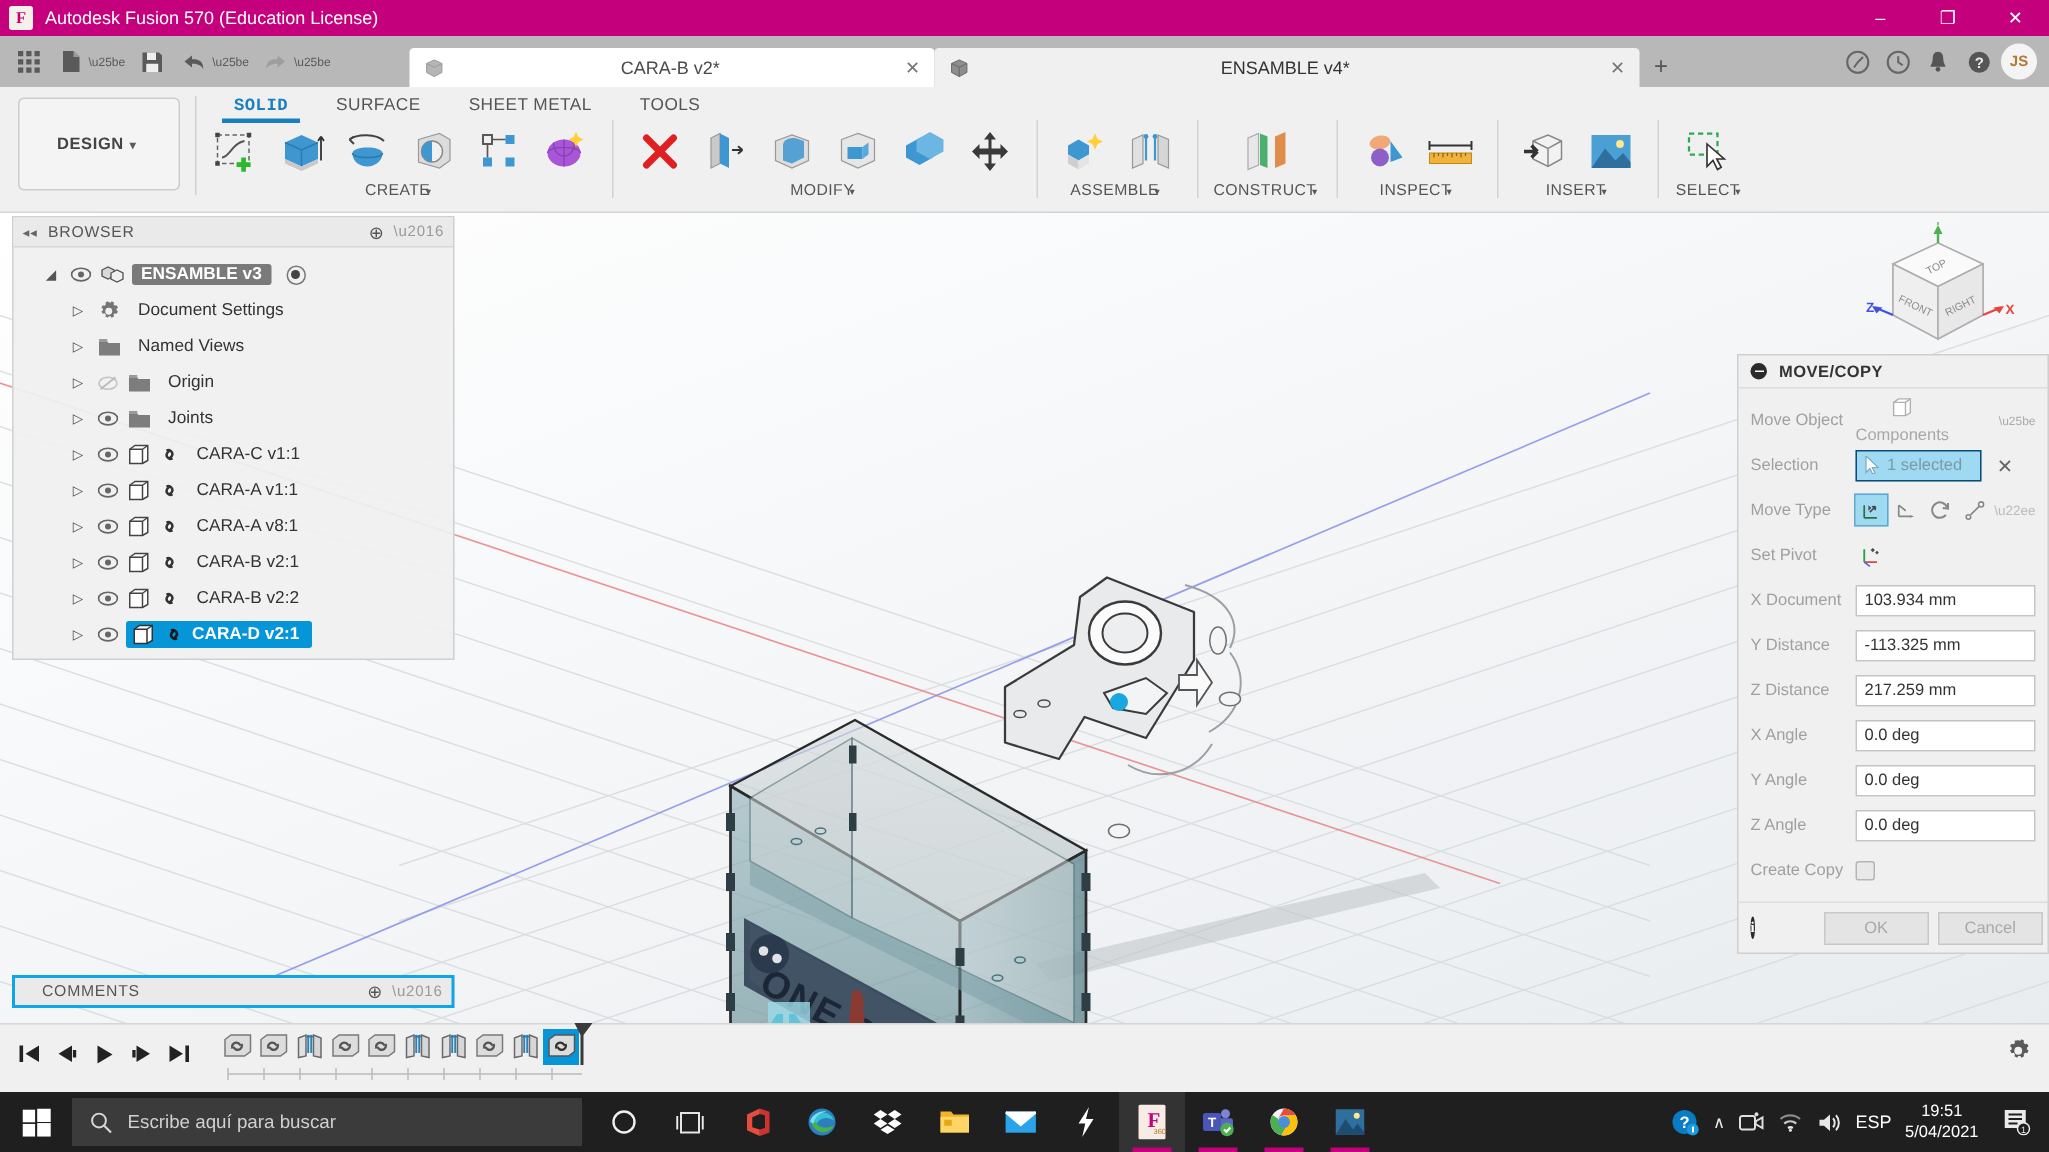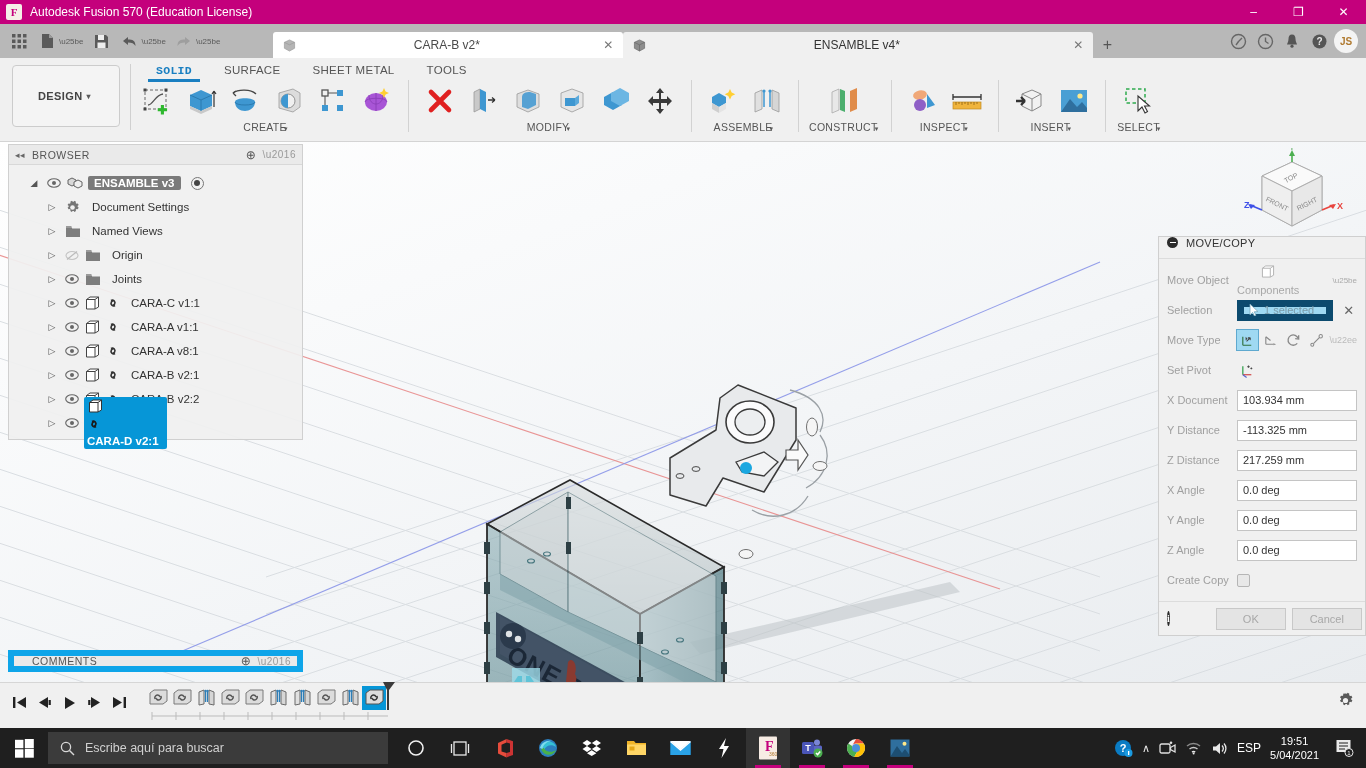--- a/index.html
+++ b/index.html
@@ -113,32 +113,32 @@
   }
   .trow .arrow { width: 14px; text-align: center; color: #555; font-size: 9px; }
   .trow .eye { width: 15px; color: #666; display: flex; align-items: center; justify-content: center; }
   .trow .ficon { width: 17px; display: flex; align-items: center; justify-content: center; }
   .trow .link { width: 14px; color: #333; display: flex; align-items: center; justify-content: center; }
   .trow .tlabel { padding: 1px 6px; border-radius: 2px; }
   .trow.root .tlabel { background: #7a7a7a; color: #fff; font-weight: bold; font-size: 11.5px; }
   .trow.sel { }
   .trow.sel .selblock {
     background: #0696d7; color: #fff; font-weight: bold; display: flex;
-    align-items: flex-start; gap: 5px; padding: 2px 8px 2px 3px; border-radius: 2px; flex-direction: column;
+    align-items: center; gap: 5px; padding: 2px 8px 2px 3px; border-radius: 2px;
   }
   .radio {
     width: 13px; height: 13px; border-radius: 50%; border: 1.5px solid #777;
     display: inline-flex; align-items: center; justify-content: center; margin-left: 5px;
   }
   .radio i { width: 6px; height: 6px; border-radius: 50%; background: #444; display: block; }
 
   
   .comments {
     position: absolute; left: 8px; top: 650px; width: 295px; height: 22px;
-    background: #eaeaea; border: 6px solid #0ea5e9;
+    background: #eaeaea; border: 2px solid #0ea5e9;
     display: flex; align-items: center; padding: 0 6px;
     font-size: 10.5px; color: #555; letter-spacing: .5px;
   }
 
   
   .viewport {
     position: absolute; left: 0; top: 142px; width: 1366px; height: 540px;
     overflow: hidden; background: #fcfcfc;
   }
   .vpgrad {
@@ -149,38 +149,38 @@
   
   .viewcube { position: absolute; right: 18px; top: 6px; width: 112px; height: 96px; }
 
   
   .mcpanel {
     position: absolute; right: 0px; top: 236px; width: 208px;
     background: #f0f0f0; border: 1px solid #cfcfcf;
     font-size: 11px; color: #999;
   }
   .mc-hd {
-    height: 22px; display: flex; gap: 8px;
-    padding: 0 8px; border-bottom: 1px solid #dcdcdc;
+    height: 22px; display: flex; align-items: center; gap: 8px;
+    padding: 0 8px; border-bottom: 1px solid #dcdcdc; font-weight: bold;
   }
   .mc-hd .dot {
     width: 11px; height: 11px; border-radius: 50%; background: #2b2b2b;
     display: flex; align-items: center; justify-content: center;
   }
   .mc-hd .dot i { width: 6px; height: 1.5px; background: #fff; display: block; }
   .mc-hd span { color: #333; font-size: 11px; letter-spacing: .3px; }
   .mc-body { padding: 6px 0; }
   .mc-row { display: flex; align-items: center; height: 30px; padding: 0 8px; }
   .mc-lbl { width: 70px; color: #a0a0a0; font-size: 11px; }
   .mc-field {
     flex: 1; height: 21px; background: #fff; border: 1px solid #c4c4c4;
     display: flex; align-items: center; padding: 0 5px; color: #333; font-size: 11px;
   }
   .mc-selbtn {
-    height: 21px; padding: 0 12px 0 5px; background: #9fd9f2; border: 7px solid #0c4a6e;
+    height: 21px; padding: 0 12px 0 5px; background: #9fd9f2; border: 1px solid #0c4a6e;
     display: flex; align-items: center; gap: 5px; color: #7a9aa8; font-size: 11px;
   }
   .mc-x { margin-left: 10px; color: #666; font-size: 13px; }
   .mc-comp { display: flex; align-items: center; gap: 6px; color: #a8a8a8; flex-direction: column; }
   .mtbtn {
     width: 23px; height: 22px; display: flex; align-items: center;
     justify-content: center; color: #777;
   }
   .mtbtn.on { background: #9fd9f2; border: 1px solid #5fa9cf; }
   .mc-chk {

